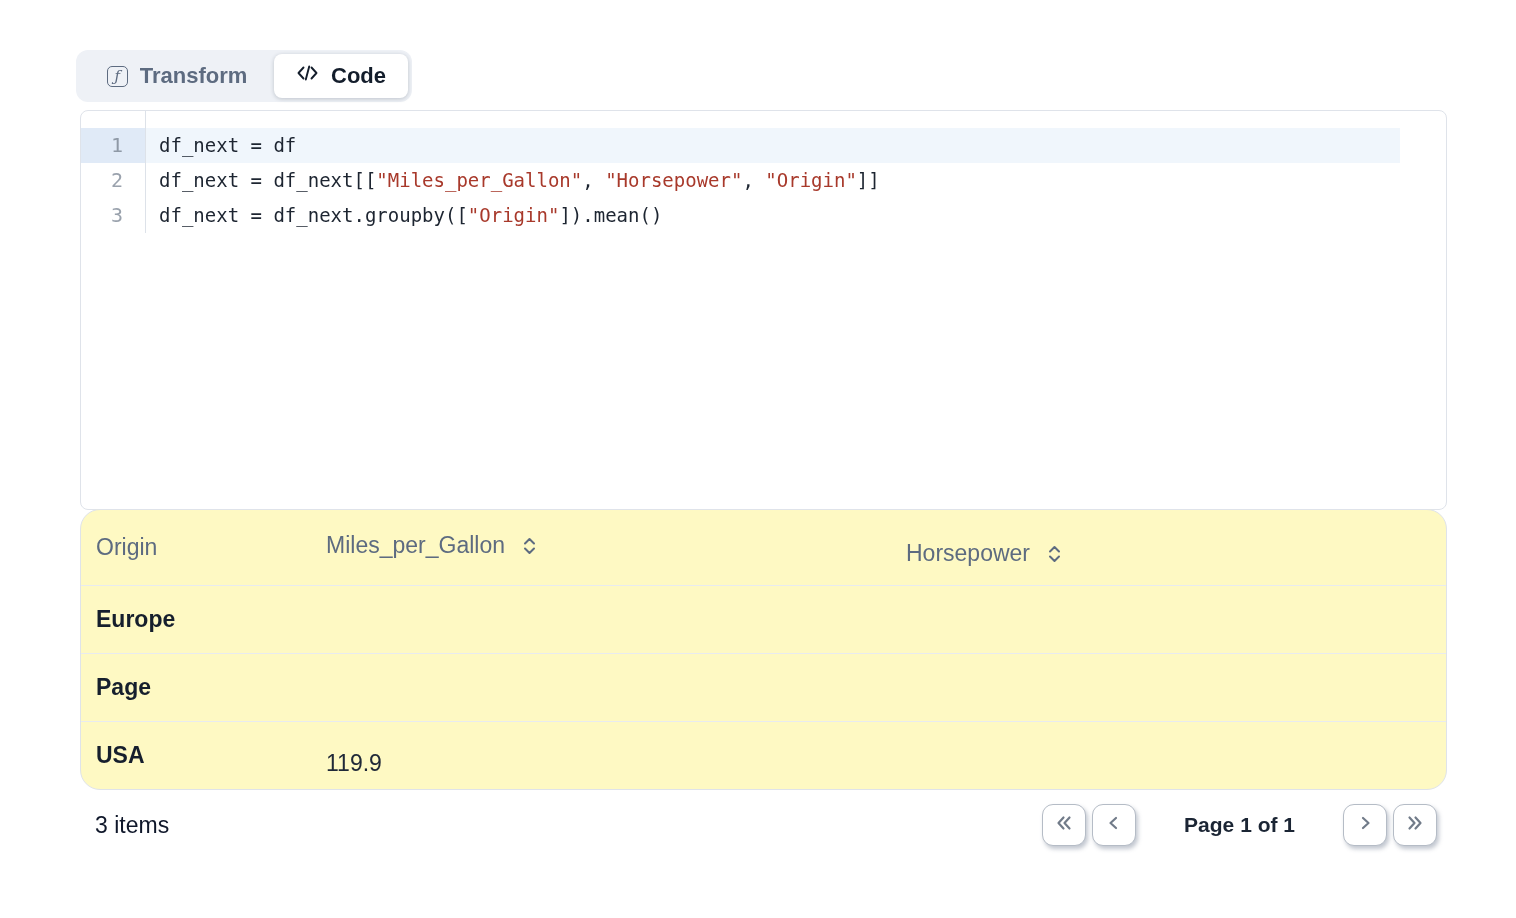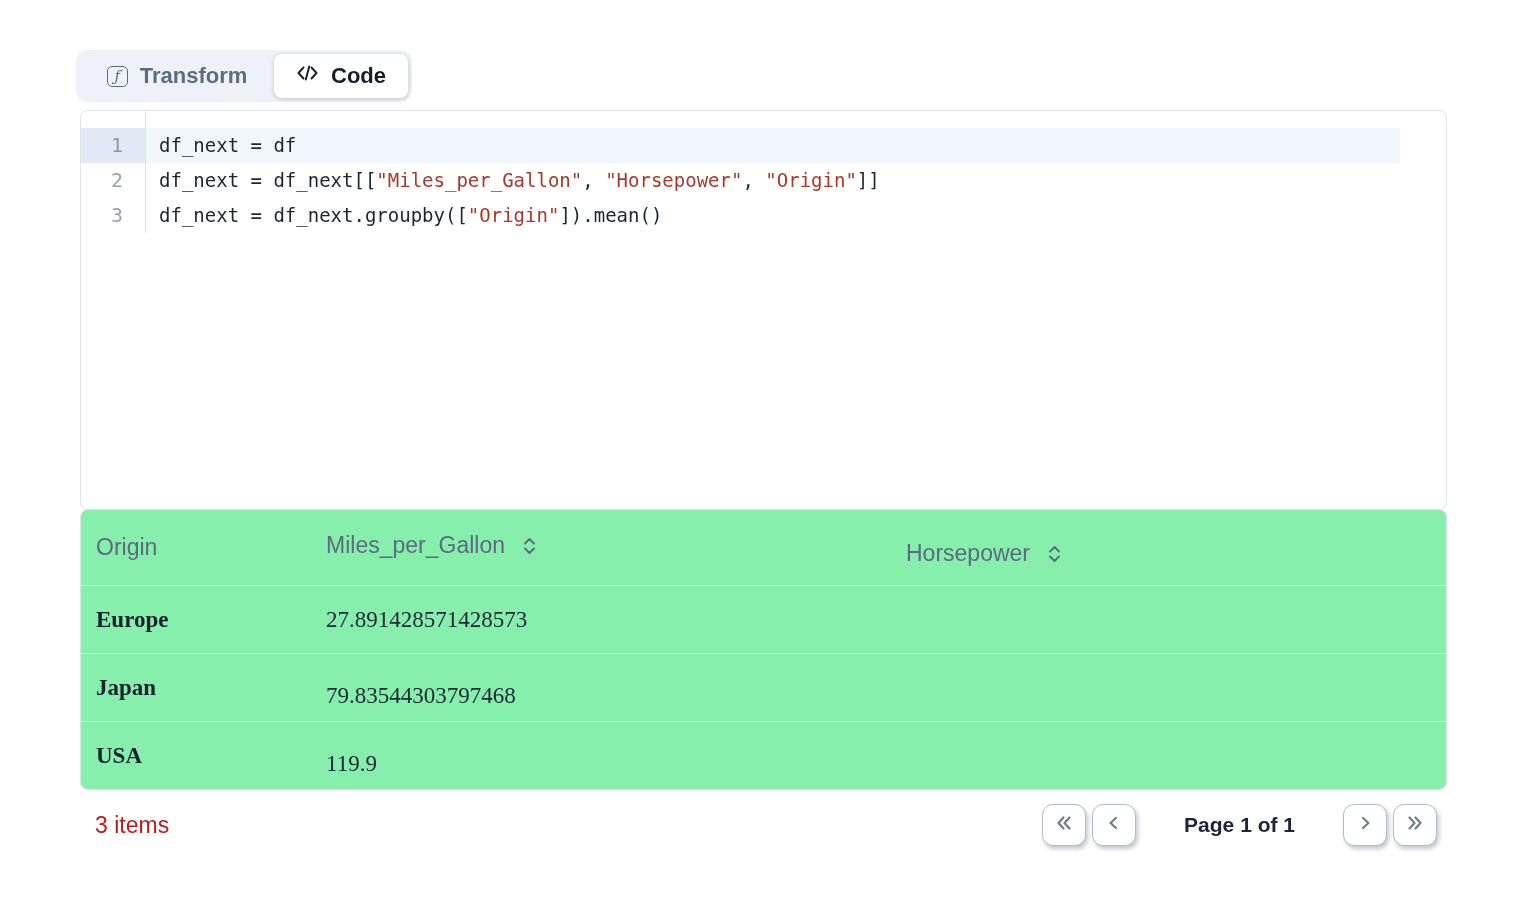--- a/index.html
+++ b/index.html
@@ -59,36 +59,36 @@
     font-size: 19px; white-space: pre; width: 1254px;
     color: #1d2531;
   }
   .code-line.active { background: #f0f6fc; }
   .tok-str { color: #a8392b; }
 
   
   .datatable {
     position: absolute; left: 80px; top: 509px;
     width: 1367px;
-    background: #86efac; border: 1px solid #dfe3ea; border-radius: 8px;
+    background: #fef9c3; border: 1px solid #dfe3ea; border-radius: 20px;
   }
   .thead { height: 75px; display: flex; align-items: center; color: #5d6b80; font-size: 23px; font-weight: 500; }
-  .trow  { height: 68px; display: flex; align-items: center; font-size: 23px; border-top: 1px solid #e8ebf0; color: #202938; font-family: Liberation Serif, serif; }
+  .trow  { height: 68px; display: flex; align-items: center; font-size: 23px; border-top: 1px solid #e8ebf0; color: #202938; }
   .c1 { width: 245px; padding-left: 15px; flex: none; }
   .c2 { width: 580px; flex: none; }
   .c3 { flex: 1; margin-top: 16px; }
   .trow .c1 { font-weight: 700; color: #161f2d; }
   .sort-icon { margin-left: 16px; vertical-align: -4px; }
 
   
   .tfooter {
     position: absolute; left: 80px; top: 803px; width: 1367px; height: 44px;
     display: flex; align-items: center; justify-content: space-between;
   }
-  .items-count { padding-left: 15px; color: #b91c1c; font-size: 23px; }
+  .items-count { padding-left: 15px; color: #0f172a; font-size: 23px; }
   .pager { display: flex; align-items: center; gap: 6px; padding-right: 10px; }
   .page-btn {
     width: 44px; height: 42px; border-radius: 11px;
     background: #ffffff; border: 1.5px solid #b5bcc6;
     box-shadow: 2px 3px 4px rgba(120,130,150,0.45);
     display: flex; align-items: center; justify-content: center;
     cursor: pointer; color: #717b89;
   }
   .page-label { font-size: 21px; font-weight: 600; color: #1b2534; margin: 0 42px; }
 </style>
@@ -143,25 +143,23 @@
         <svg width="17" height="22" viewBox="0 0 17 22" fill="none" stroke="#5d6b80" stroke-width="2" stroke-linecap="round" stroke-linejoin="round">
           <path d="M4 8.5 L8.5 4 L13 8.5"></path>
           <path d="M4 13.5 L8.5 18 L13 13.5"></path>
         </svg>
       </span>
     </div>
   </div>
 
   <div class="trow">
     <div class="c1">Europe</div>
-    <div class="c2">27.891428571428573</div>
   </div>
   <div class="trow">
-    <div class="c1">Japan</div>
-    <div class="c3">79.83544303797468</div>
+    <div class="c1">Page</div>
   </div>
   <div class="trow">
     <div class="c1">USA</div>
     <div class="c3">119.9</div>
   </div>
 </div>
 
 <div class="tfooter">
   <div class="items-count">3 items</div>
   <div class="pager">

